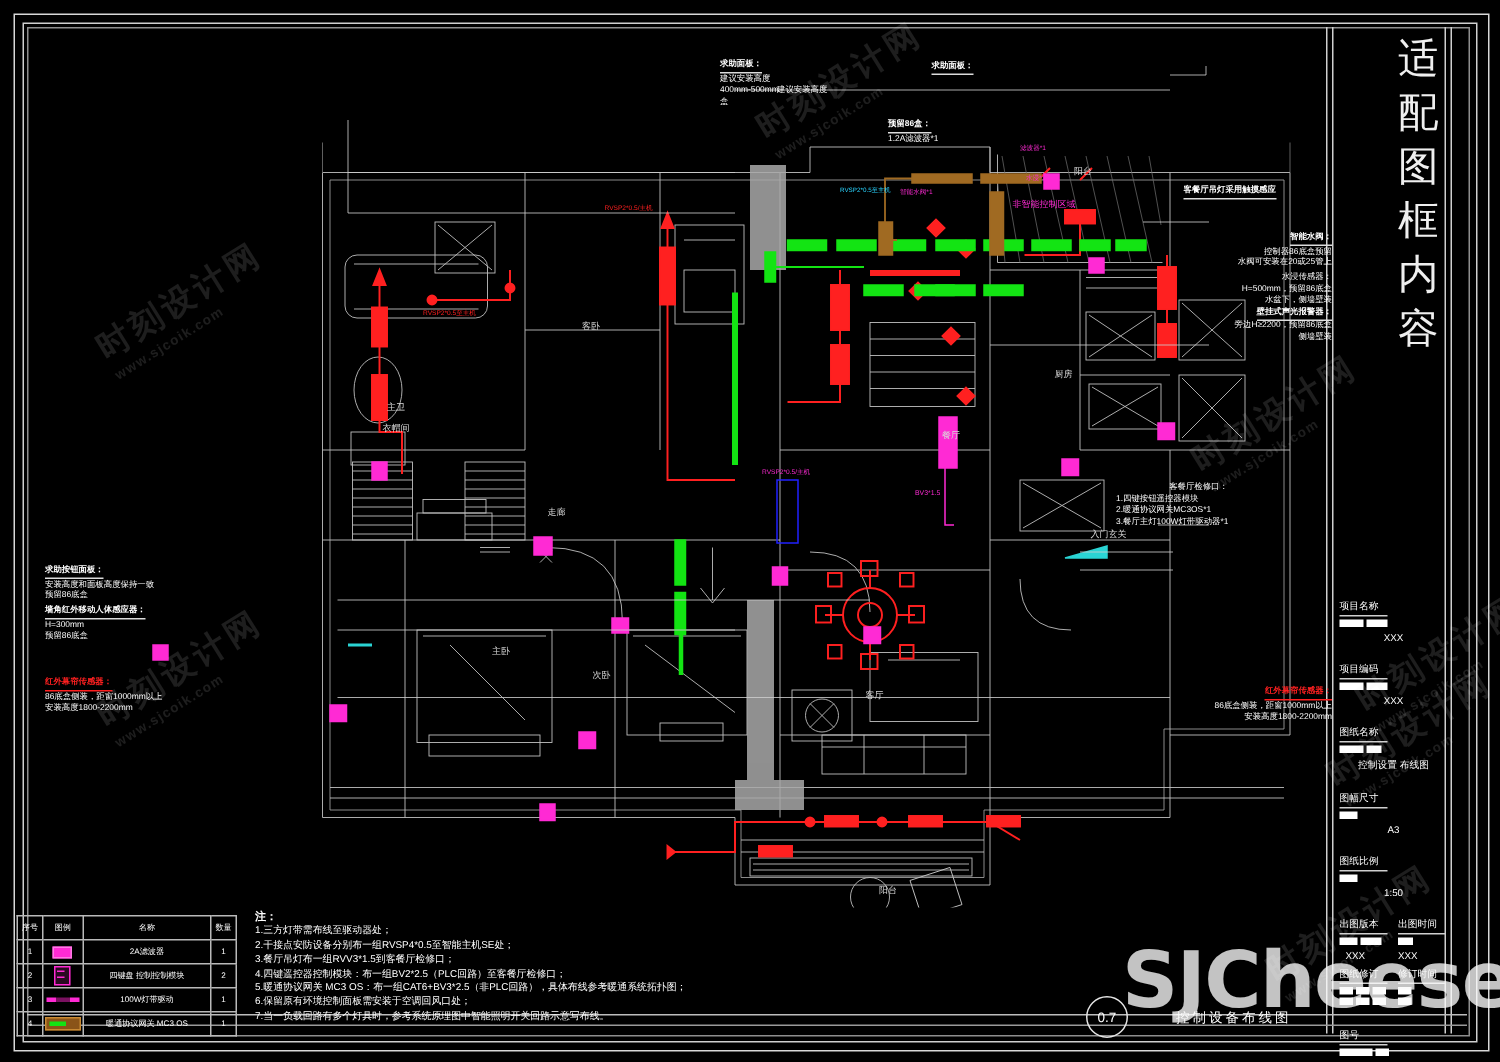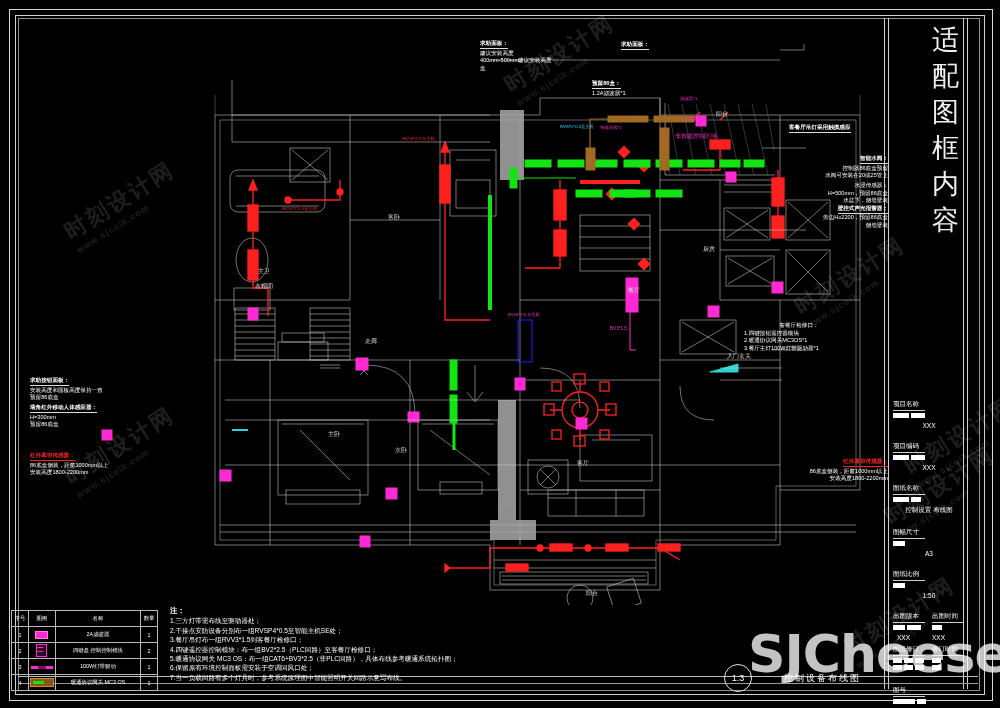--- a/index.html
+++ b/index.html
@@ -563,21 +563,21 @@
     <div class="nh">注：</div>
     <div>1.三方灯带需布线至驱动器处；</div>
     <div>2.干接点安防设备分别布一组RVSP4*0.5至智能主机SE处；</div>
     <div>3.餐厅吊灯布一组RVV3*1.5到客餐厅检修口；</div>
     <div>4.四键遥控器控制模块：布一组BV2*2.5（PLC回路）至客餐厅检修口；</div>
     <div>5.暖通协议网关 MC3 OS：布一组CAT6+BV3*2.5（非PLC回路），具体布线参考暖通系统拓扑图；</div>
     <div>6.保留原有环境控制面板需安装于空调回风口处；</div>
     <div>7.当一负载回路有多个灯具时，参考系统原理图中智能照明开关回路示意写布线。</div>
   </div>
 
-  <div class="sheetno">1.3</div>
+  <div class="sheetno">0.7</div>
   <div class="sheettitle">控制设备布线图</div>
 
   <div class="wm" style="left:60px;top:185px">
     <div class="l1">时刻设计网</div>
     <div class="l2">www.sjcoik.com</div>
   </div>
   <div class="wm" style="left:500px;top:38px">
     <div class="l1">时刻设计网</div>
     <div class="l2">www.sjcoik.com</div>
   </div>

